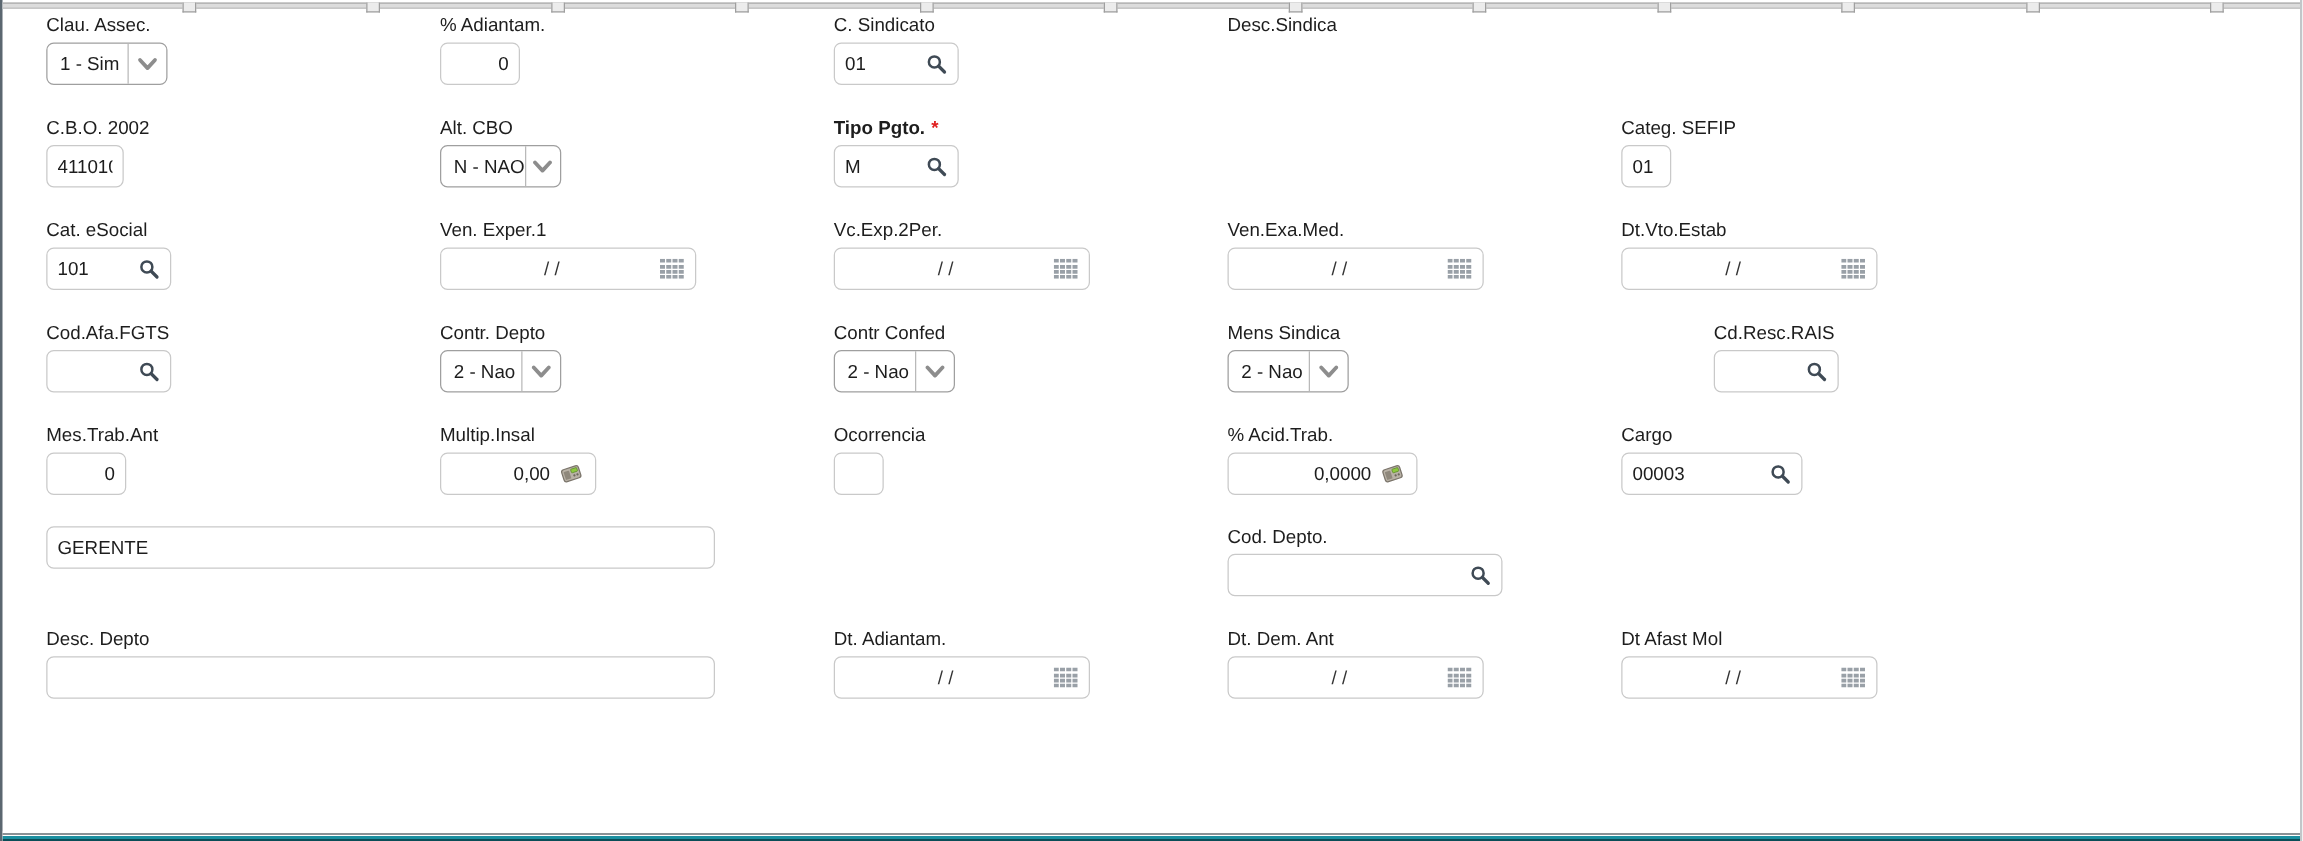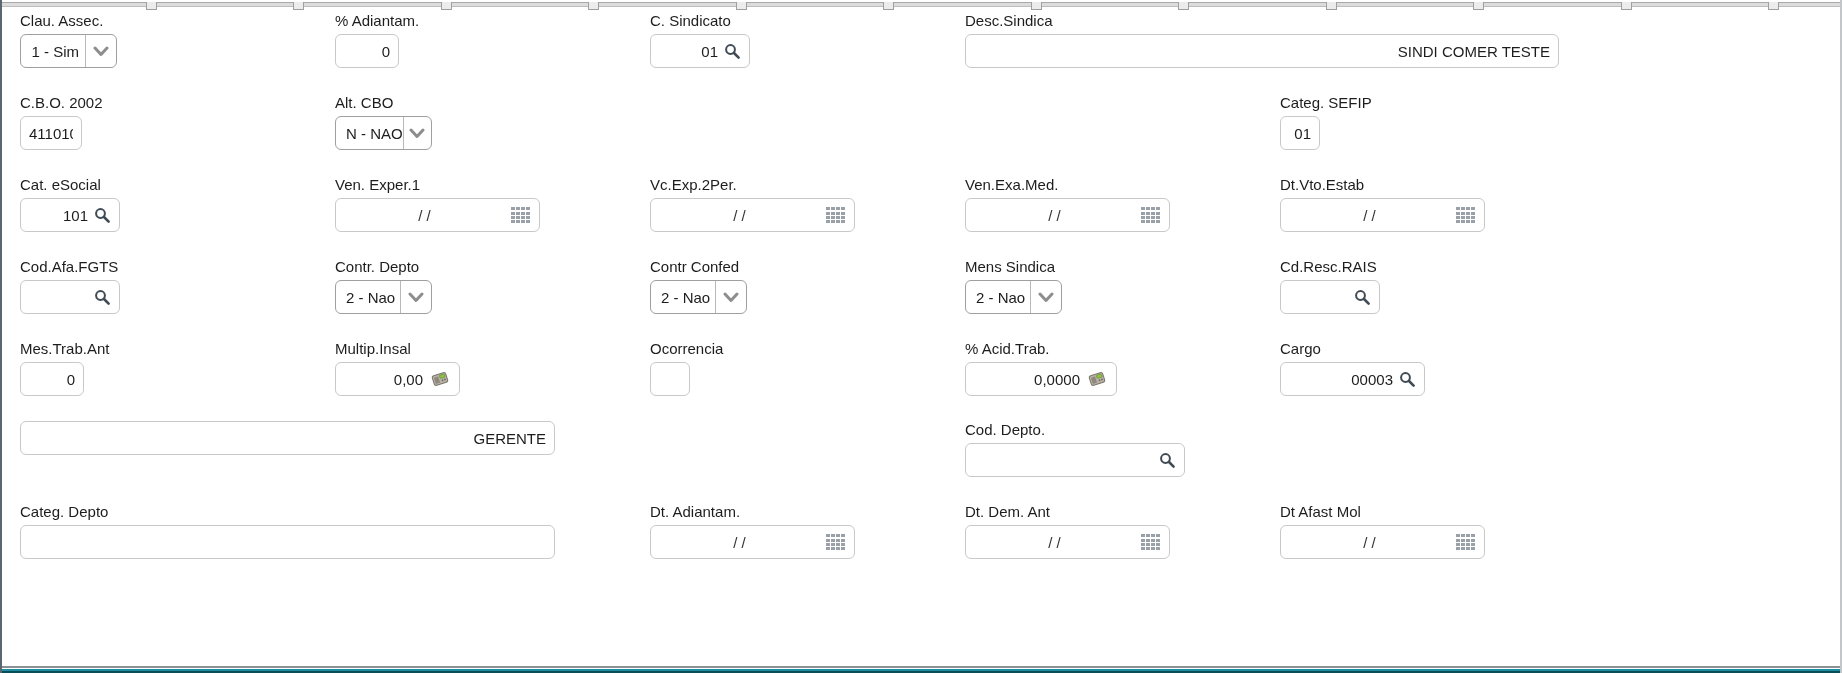--- a/index.html
+++ b/index.html
@@ -9,32 +9,32 @@
     border-left:2px solid #5b6770;border-right:2px solid #c2c6c9;
     box-sizing:border-box;overflow:hidden;
   }
   
   .top-strip{position:absolute;top:2px;left:0;right:0;height:3px;background:#dcdcdc;border-top:1px solid #a9a9a9;border-bottom:1px solid #bdbdbd;}
   .notch{position:absolute;top:2px;width:11px;height:8px;background:#ececec;border:1px solid #9f9f9f;border-top:none;box-sizing:border-box;}
   
   .bottom-bar{position:absolute;left:0;right:0;bottom:0;height:8px;
     background:linear-gradient(180deg,#ffffff 0 1px,#8a9195 1px 3px,#ffffff 3px 4px,#1b8fa0 4px 6px,#0a4d57 6px 8px);}
   
-  .field{position:absolute;}
+  .field{position:absolute;margin-left:17px;}
   .lbl{font-size:15px;color:#1d1d1d;margin-bottom:4px;white-space:nowrap;line-height:18px;}
   .lbl.bold{font-weight:bold;}
   .req{color:#e02020;font-weight:bold;}
   .req.gap{margin-left:5px;}
   .box{
     height:34px;background:#fff;border:1px solid #c9c9c9;border-radius:6px;
     display:flex;align-items:center;box-sizing:border-box;padding:0 8px;
     font-size:15px;color:#1d1d1d;
   }
   .box.select{border-color:#9f9f9f;padding:0;}
-  .val{flex:1 1 auto;overflow:hidden;white-space:nowrap;text-align:right;}
+  .val{flex:1 1 auto;overflow:hidden;white-space:nowrap;}
   .val.right{text-align:right;}
   .val.center{text-align:center;color:#333;}
   .select .val{padding:0 6px 0 10px;}
   .sep{width:1px;align-self:stretch;background:#b9b9b9;}
   .chev{width:30px;display:flex;align-items:center;justify-content:center;}
   .icw{flex:0 0 auto;display:flex;align-items:center;justify-content:center;margin-left:6px;}
   svg{display:block;}
 </style>
 </head>
 <body>
@@ -81,23 +81,20 @@
     <svg width="17" height="17" viewBox="0 0 17 17">
       <circle cx="6.5" cy="6.5" r="4.4" fill="none" stroke="#3f4a55" stroke-width="2"></circle>
       <line x1="10" y1="10" x2="14.6" y2="14.6" stroke="#3f4a55" stroke-width="2.6" stroke-linecap="round"></line>
     </svg>
   </span>
 
     </div>
   </div>
   <div class="field" style="left:963px;top:12px;width:594px">
     <div class="lbl"><span>Desc.Sindica</span></div>
-    <div class="box">
-      <span class="val">SINDI COMER TESTE</span>
-    </div>
   </div>
 
   <div class="field" style="left:18px;top:94px;width:62px">
     <div class="lbl"><span>C.B.O. 2002</span></div>
     <div class="box">
       <span class="val">411010</span>
     </div>
   </div>
   <div class="field" style="left:333px;top:94px;width:97px">
     <div class="lbl"><span>Alt. CBO</span></div>
@@ -105,20 +102,33 @@
       <span class="val">N - NAO</span>
       <span class="sep"></span>
   <span class="chev">
     <svg width="16" height="11" viewBox="0 0 16 11">
       <path d="M2 2 L8 8.5 L14 2" fill="none" stroke="#8d8d8d" stroke-width="3" stroke-linecap="round" stroke-linejoin="round"></path>
     </svg>
   </span>
 
     </div>
   </div>
+  <div class="field" style="left:648px;top:94px;width:100px">
+    <div class="lbl bold"><span>Tipo Pgto.</span><span class="req gap">*</span></div>
+    <div class="box">
+      <span class="val">M</span>
+  <span class="icw">
+    <svg width="17" height="17" viewBox="0 0 17 17">
+      <circle cx="6.5" cy="6.5" r="4.4" fill="none" stroke="#3f4a55" stroke-width="2"></circle>
+      <line x1="10" y1="10" x2="14.6" y2="14.6" stroke="#3f4a55" stroke-width="2.6" stroke-linecap="round"></line>
+    </svg>
+  </span>
+
+    </div>
+  </div>
   <div class="field" style="left:1278px;top:94px;width:40px">
     <div class="lbl"><span>Categ. SEFIP</span></div>
     <div class="box">
       <span class="val">01</span>
     </div>
   </div>
 
   <div class="field" style="left:18px;top:176px;width:100px">
     <div class="lbl"><span>Cat. eSocial</span></div>
     <div class="box">
@@ -294,21 +304,21 @@
       <span class="val">2 - Nao</span>
       <span class="sep"></span>
   <span class="chev">
     <svg width="16" height="11" viewBox="0 0 16 11">
       <path d="M2 2 L8 8.5 L14 2" fill="none" stroke="#8d8d8d" stroke-width="3" stroke-linecap="round" stroke-linejoin="round"></path>
     </svg>
   </span>
 
     </div>
   </div>
-  <div class="field" style="left:1278px;top:258px;width:100px">
+  <div class="field" style="left:1352px;top:258px;width:100px">
     <div class="lbl"><span>Cd.Resc.RAIS</span></div>
     <div class="box">
       <span class="val"></span>
   <span class="icw">
     <svg width="17" height="17" viewBox="0 0 17 17">
       <circle cx="6.5" cy="6.5" r="4.4" fill="none" stroke="#3f4a55" stroke-width="2"></circle>
       <line x1="10" y1="10" x2="14.6" y2="14.6" stroke="#3f4a55" stroke-width="2.6" stroke-linecap="round"></line>
     </svg>
   </span>
 
@@ -390,21 +400,21 @@
     <svg width="17" height="17" viewBox="0 0 17 17">
       <circle cx="6.5" cy="6.5" r="4.4" fill="none" stroke="#3f4a55" stroke-width="2"></circle>
       <line x1="10" y1="10" x2="14.6" y2="14.6" stroke="#3f4a55" stroke-width="2.6" stroke-linecap="round"></line>
     </svg>
   </span>
 
     </div>
   </div>
 
   <div class="field" style="left:18px;top:503px;width:535px">
-    <div class="lbl"><span>Categ. Depto</span></div>
+    <div class="lbl"><span>Desc. Depto</span></div>
     <div class="box">
       <span class="val"></span>
     </div>
   </div>
   <div class="field" style="left:648px;top:503px;width:205px">
     <div class="lbl"><span>Dt. Adiantam.</span></div>
     <div class="box">
       <span class="val center">/ /</span>
   <span class="icw">
     <svg width="20" height="16" viewBox="0 0 20 16">

